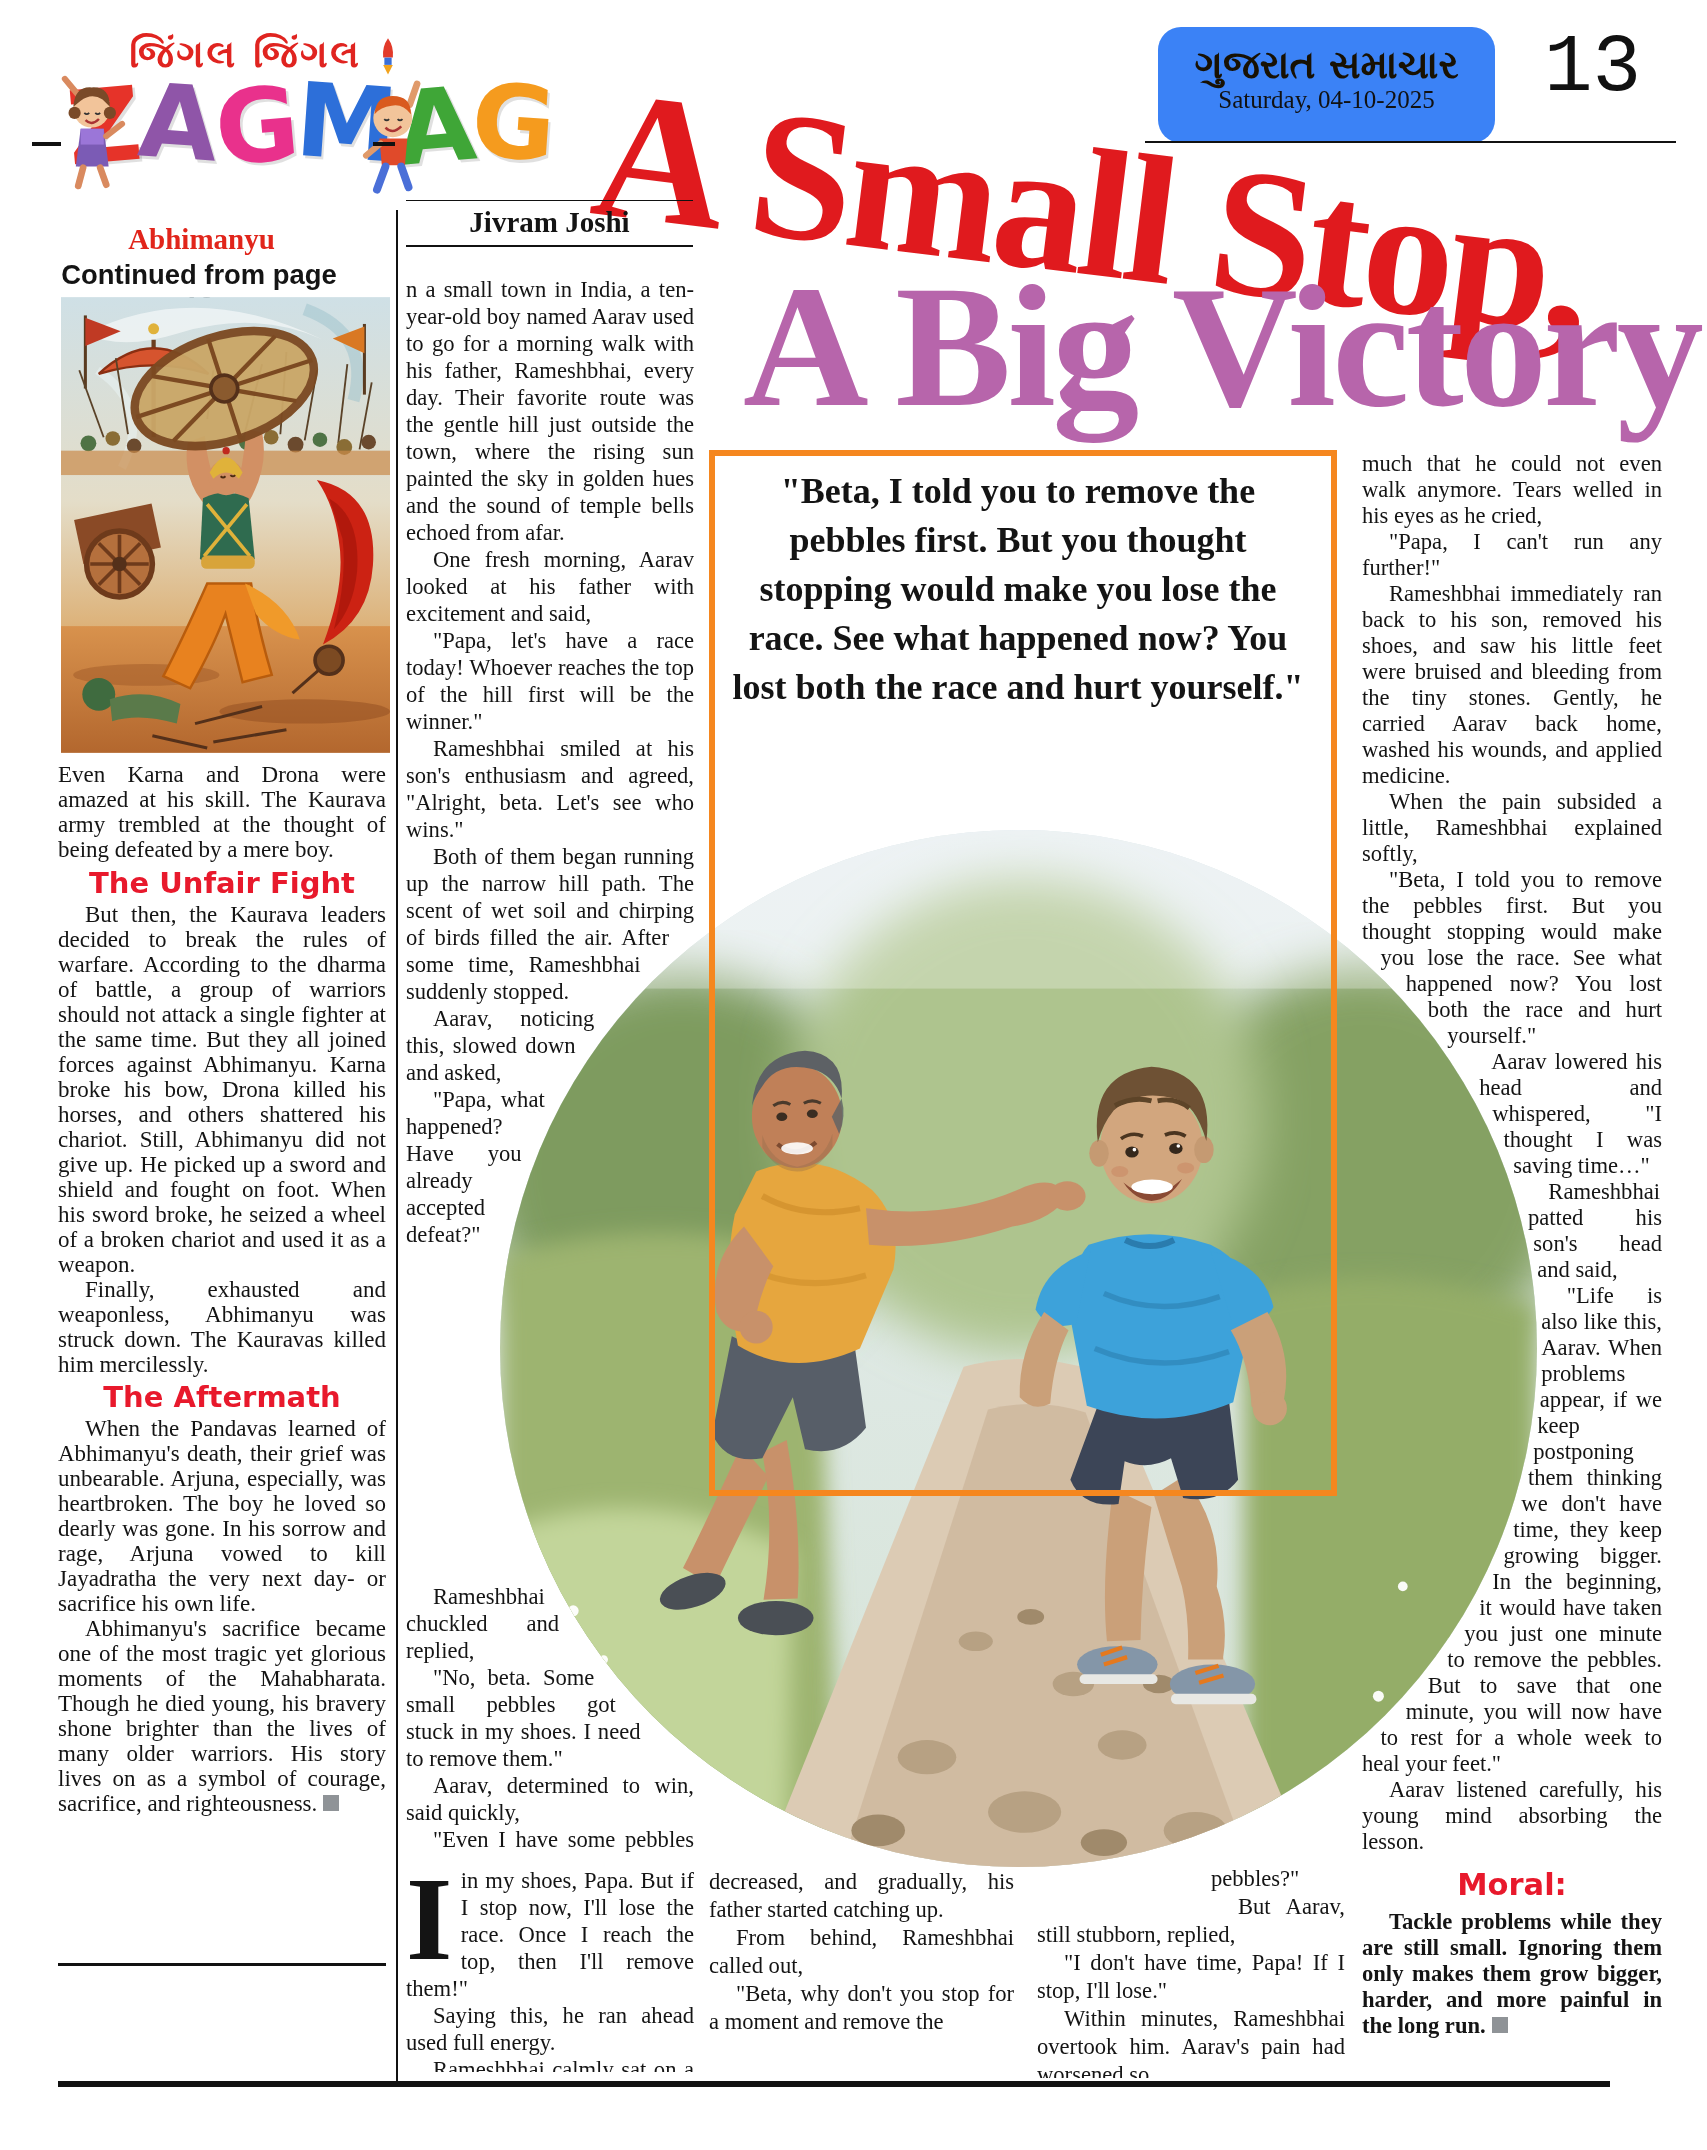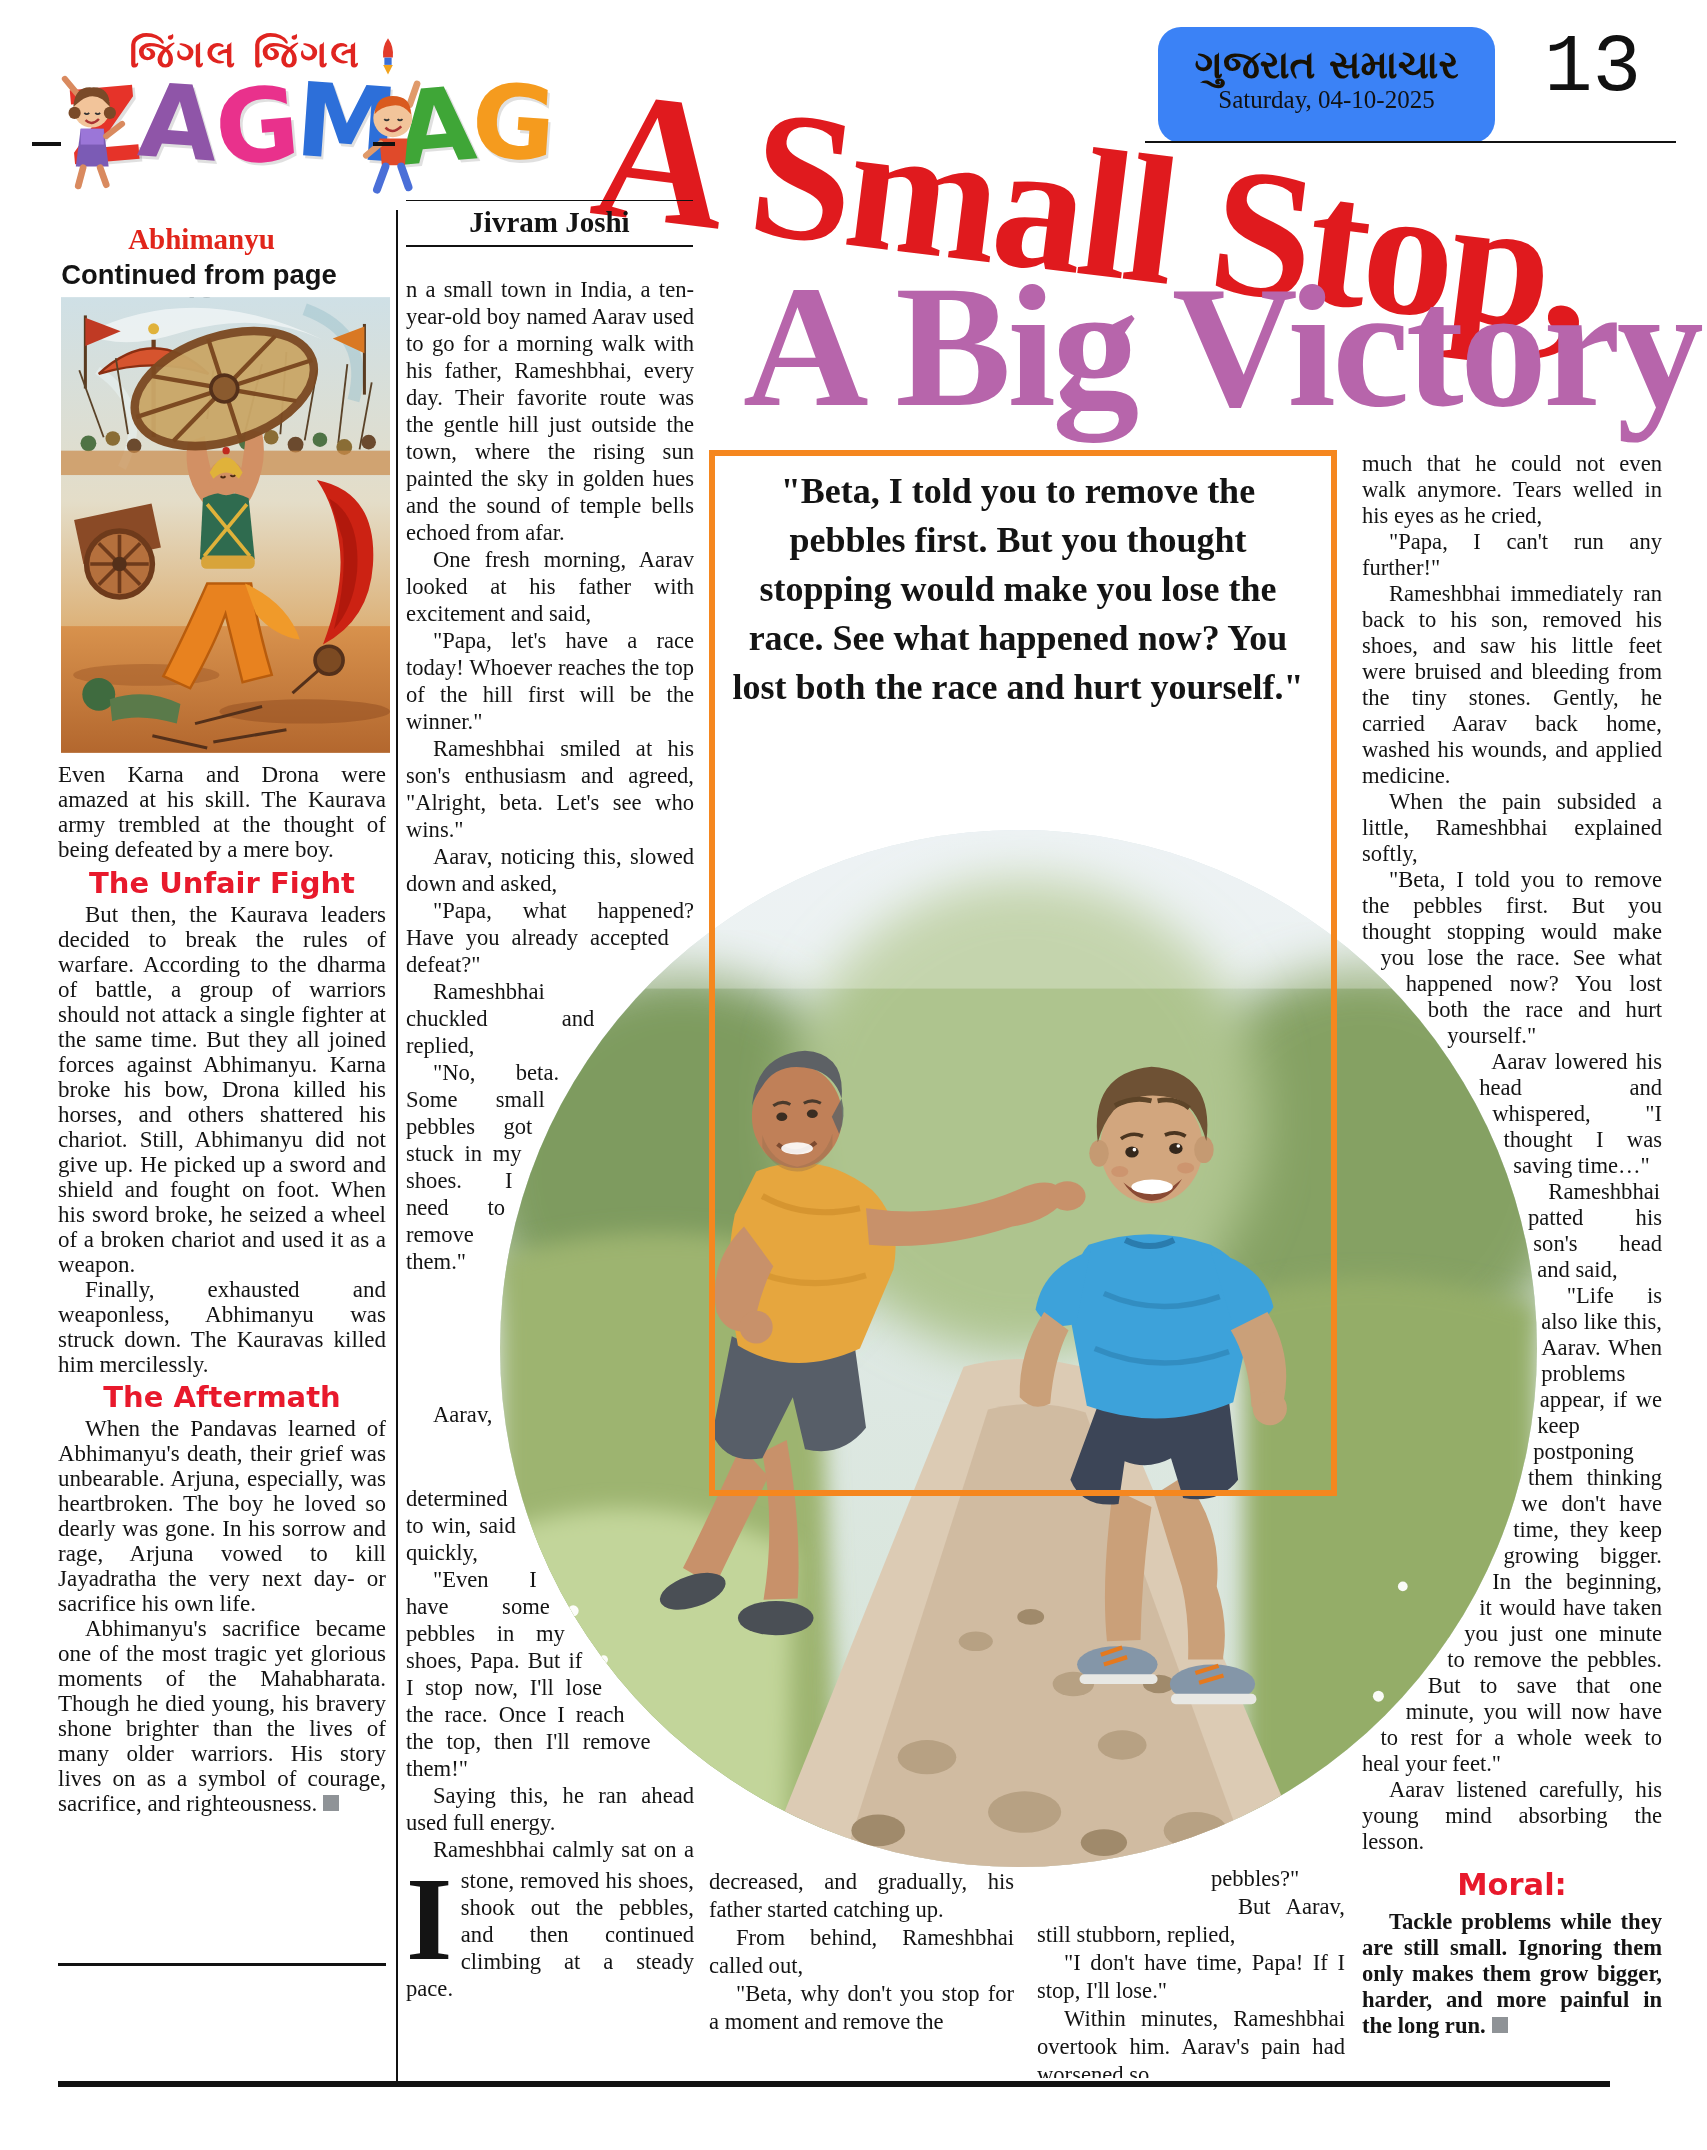--- a/index.html
+++ b/index.html
@@ -248,20 +248,21 @@
 
   <div id="byline" class="abs" style="left:406px;top:200px;width:287px;">Jivram Joshi</div>
 
   <div id="mid-body" class="abs colbody" style="left:406px;top:276px;width:288px;height:1796px;">
     <div id="mid-wrap"></div>
     <span class="dropcap">I</span>
     <p class="para noindent">n a small town in India, a ten-year-old boy named Aarav used to go for a morning walk with his father, Rameshbhai, every day. Their favorite route was the gentle hill just outside the town, where the rising sun painted the sky in golden hues and the sound of temple bells echoed from afar.</p>
     <p class="para">One fresh morning, Aarav looked at his father with excitement and said,</p>
     <p class="para">"Papa, let's have a race today! Whoever reaches the top of the hill first will be the winner."</p>
     <p class="para">Rameshbhai smiled at his son's enthusiasm and agreed, "Alright, beta. Let's see who wins."</p>
+    <p class="para">Both of them began running up the narrow hill path. The scent of wet soil and chirping of birds filled the air. After some time, Rameshbhai suddenly stopped.</p>
     <p class="para">Aarav, noticing this, slowed down and asked,</p>
     <p class="para">"Papa, what happened? Have you already accepted defeat?"</p>
     <p class="para">Rameshbhai chuckled and replied,</p>
     <p class="para">"No, beta. Some small pebbles got stuck in my shoes. I need to remove them."</p>
     <p class="para">Aarav, determined to win, said quickly,</p>
     <p class="para">"Even I have some pebbles in my shoes, Papa. But if I stop now, I'll lose the race. Once I reach the top, then I'll remove them!"</p>
     <p class="para">Saying this, he ran ahead used full energy.</p>
     <p class="para">Rameshbhai calmly sat on a stone, removed his shoes, shook out the pebbles, and then continued climbing at a steady pace.</p>
 
   </div>

